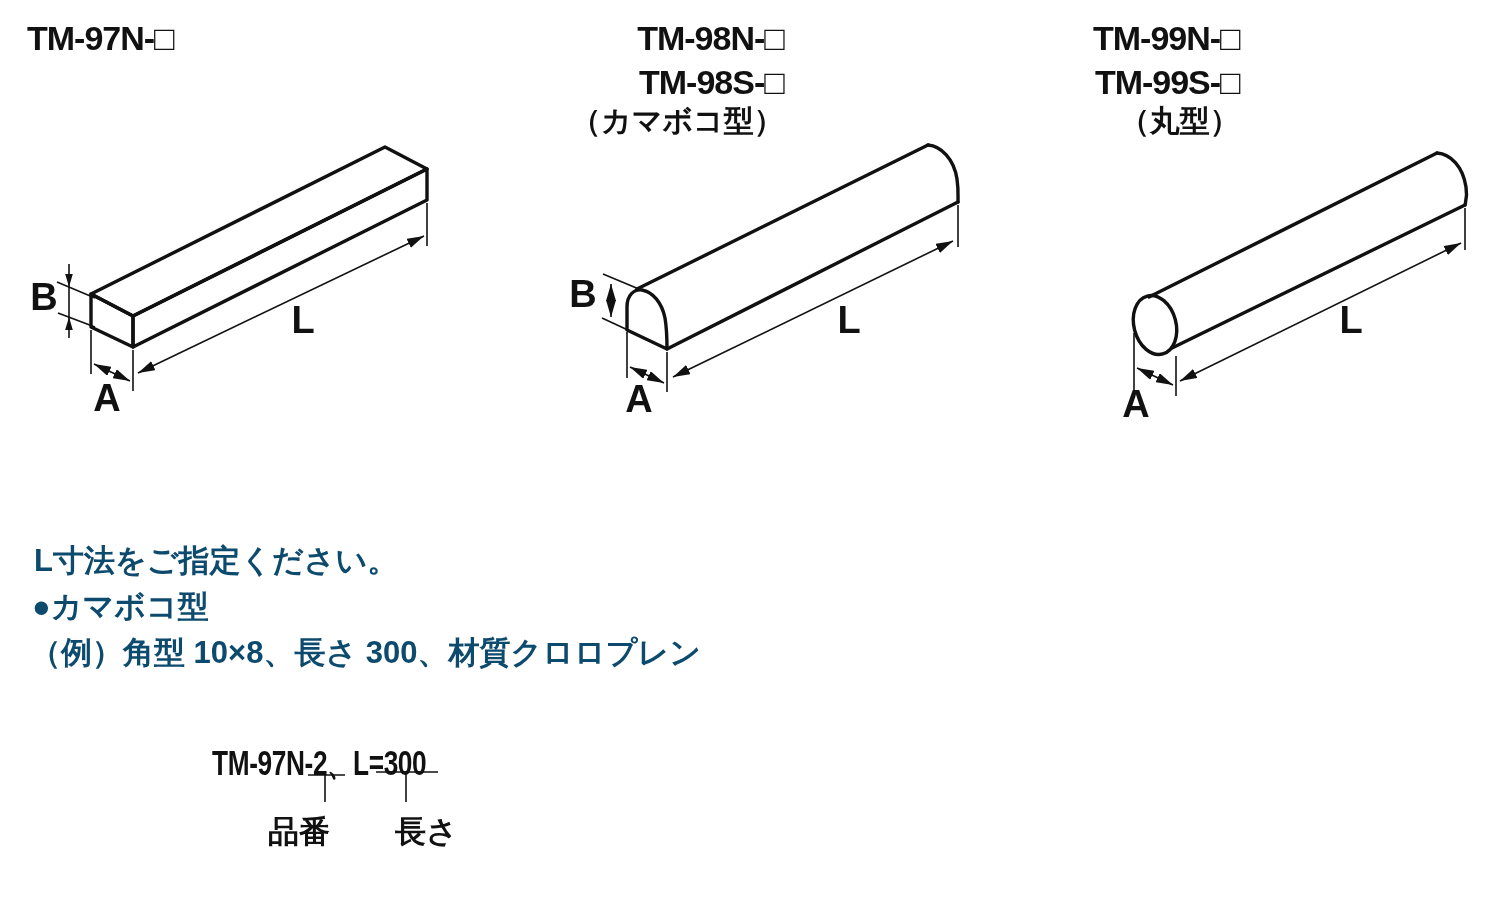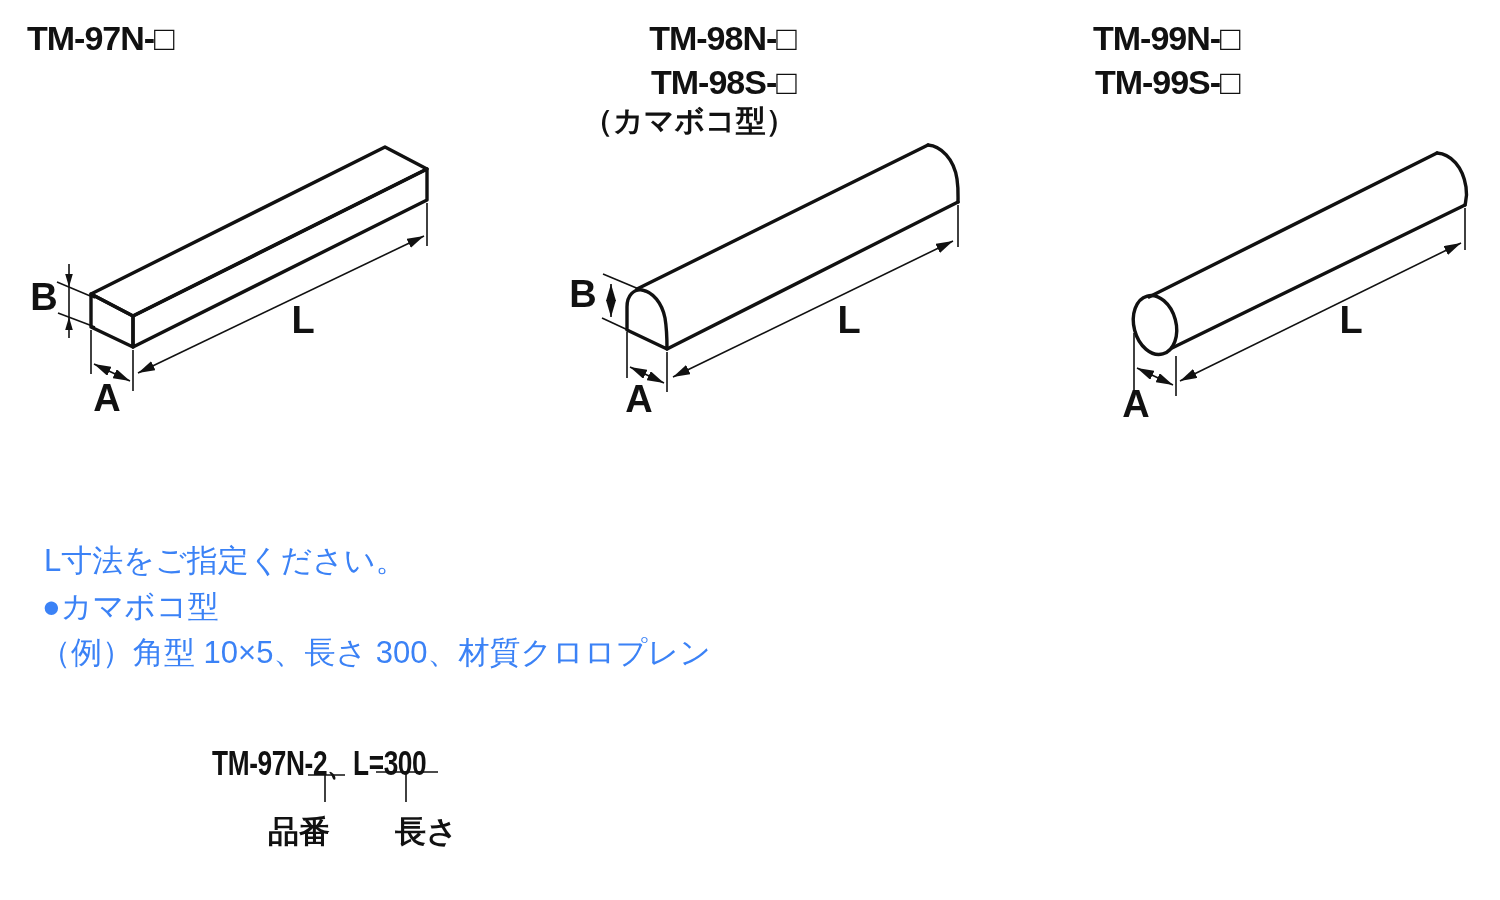--- a/index.html
+++ b/index.html
@@ -12,21 +12,21 @@
   .col-head .code{
     font-size:34px;font-weight:700;line-height:44px;letter-spacing:-1px;
     white-space:nowrap;color:#111111;
   }
   .col-head .shape{
     font-size:30px;font-weight:600;line-height:38px;padding-left:8px;
     margin-top:-2px;white-space:nowrap;color:#111111;
   }
   .art{position:absolute;left:0;top:0;width:1500px;height:900px;}
   .note{
-    position:absolute;font-size:31px;font-weight:400;white-space:nowrap;color:#3b82f6;margin-left:10px;
+    position:absolute;font-size:31px;font-weight:700;white-space:nowrap;color:#0c4a6e;
   }
   .example-code{
     position:absolute;left:212px;top:740px;font-size:35px;font-weight:700;
     letter-spacing:-0.5px;white-space:nowrap;color:#111111;
     transform:scaleX(0.75);transform-origin:left top;
   }
   .callout-label{
     position:absolute;font-size:31px;font-weight:600;white-space:nowrap;color:#111111;
   }
   svg .outline{fill:none;stroke:#111111;stroke-width:3.4;stroke-linejoin:round;stroke-linecap:round;}
@@ -39,29 +39,30 @@
 </style>
 </head>
 <body>
 
 <div class="page">
 
   <div class="col-head" style="left:27px">
     <div class="code">TM-97N-□</div>
   </div>
 
-  <div class="col-head" style="left:575px">
+  <div class="col-head" style="left:563px">
     <div class="code">TM-98N-□</div>
     <div class="code">TM-98S-□</div>
     <div class="shape">（カマボコ型）</div>
   </div>
 
   <div class="col-head" style="left:1093px">
     <div class="code">TM-99N-□</div>
     <div class="code">TM-99S-□</div>
+    <div class="shape">（丸型）</div>
   </div>
 
   <svg class="art" viewBox="0 0 1500 900">
     <defs>
       <marker id="arr" markerUnits="userSpaceOnUse" markerWidth="18" markerHeight="10" refX="17" refY="5" orient="auto-start-reverse">
         <path d="M0,0 L17,5 L0,10 Z" fill="#111111"></path>
       </marker>
     </defs>
 
     <g>
@@ -126,19 +127,19 @@
     <g>
       <path class="dimline" d="M308,775 L345,775"></path>
       <path class="dimline" d="M325,775 L325,802"></path>
       <path class="dimline" d="M376,772 L438,772"></path>
       <path class="dimline" d="M406,772 L406,802"></path>
     </g>
   </svg>
 
   <div class="note" style="left:34px;top:540px">L寸法をご指定ください。</div>
   <div class="note" style="left:32px;top:586px">●カマボコ型</div>
-  <div class="note" style="left:30px;top:632px">（例）角型 10×5、長さ 300、材質クロロプレン</div>
+  <div class="note" style="left:30px;top:632px">（例）角型 10×8、長さ 300、材質クロロプレン</div>
 
   <div class="example-code">TM-97N-2、L=300</div>
   <div class="callout-label" style="left:268px;top:811px">品番</div>
   <div class="callout-label" style="left:395px;top:811px">長さ</div>
 
 </div>
 
 </body></html>

